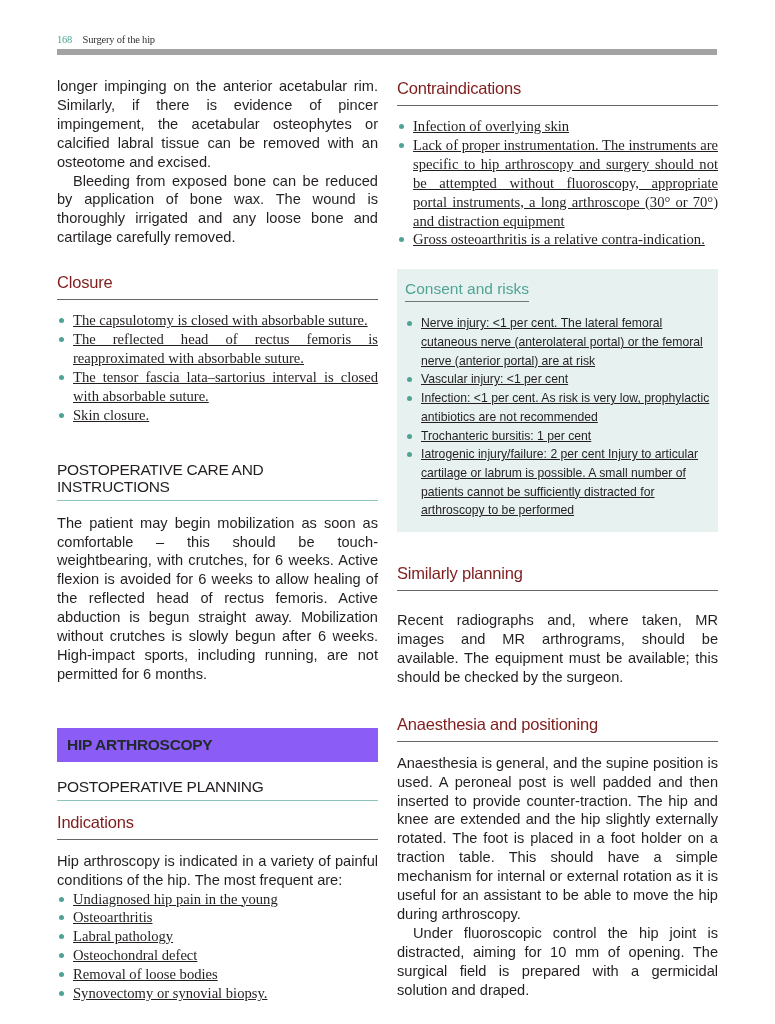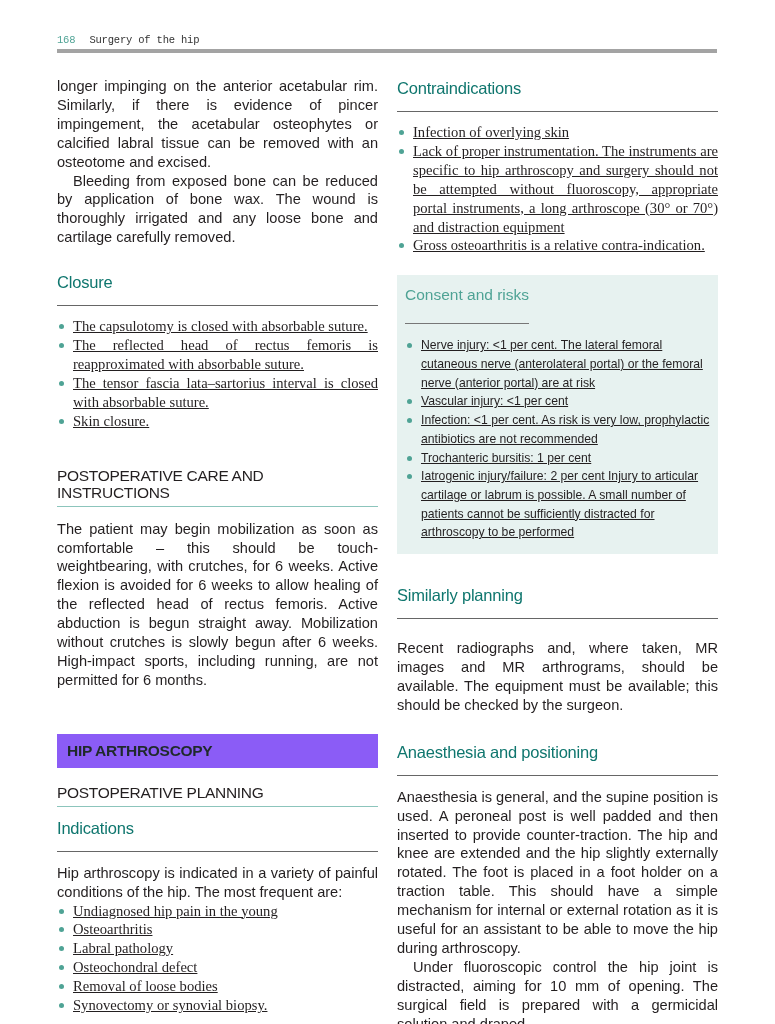--- a/index.html
+++ b/index.html
@@ -1,39 +1,39 @@
 <!DOCTYPE html>
 <html><head>
   <meta charset="utf-8">
   <style>
     html, body { margin: 0; padding: 0; background: #ffffff; }
     body { width: 775px; height: 1024px; position: relative; overflow: hidden; color: #231f20; }
 
-    .running-head { position: absolute; left: 57px; top: 34px; width: 660px; height: 15px; border-bottom: 4px solid #a3a3a3; font-family: Liberation Mono, monospace; font-size: 10.5px; letter-spacing: -0.2px; }
+    .running-head { position: absolute; left: 57px; top: 34px; width: 660px; height: 15px; border-bottom: 6px solid #a3a3a3; font-family: Liberation Serif, serif; font-size: 10.5px; letter-spacing: -0.2px; }
     .running-head .pno { color: #4fa395; margin-right: 8px; }
     .running-head .ptitle { color: #333; }
 
     .col { position: absolute; width: 321px; }
     .col-left { left: 57px; top: 77px; }
     .col-right { left: 397px; top: 77px; }
 
     p { margin: 0; font-family: Liberation Sans, sans-serif; font-size: 14.6px; line-height: 18.9px; text-align: justify; text-align-last: left; }
     p.indent { text-indent: 16px; }
 
-    h3.teal { margin: 0; font-family: "Liberation Sans", sans-serif; font-weight: normal; color: #0f766e; font-size: 16.5px; line-height: 22px; padding-bottom: 12px; border-bottom: 1.5px solid #666; letter-spacing: -0.2px; }
+    h3.teal { margin: 0; font-family: "Liberation Sans", sans-serif; font-weight: normal; color: #7f1d1d; font-size: 16.5px; line-height: 22px; padding-bottom: 6px; border-bottom: 1.5px solid #666; letter-spacing: -0.2px; }
     h2.caps { margin: 0; font-family: "Liberation Sans", sans-serif; font-weight: normal; color: #231f20; font-size: 15.5px; line-height: 17px; padding-bottom: 5px; border-bottom: 1.5px solid #8cc5bc; letter-spacing: -0.3px; }
 
     ul.bul { list-style: none; margin: 0; padding: 0; text-decoration: underline; }
     ul.bul li { position: relative; padding-left: 16px; font-family: "Liberation Serif", serif; font-size: 14.6px; line-height: 18.9px; text-align: justify; text-align-last: left; }
     ul.bul li .dot { position: absolute; left: 2px; top: 7px; width: 5px; height: 5px; border-radius: 50%; background: #4fa395; }
 
     .banner { background: #8b5cf6; padding: 8px 10px; font-family: "Liberation Sans", sans-serif; font-size: 15.5px; font-weight: bold; letter-spacing: -0.3px; color: #1f2a2a; }
 
     .box { background: #e7f2f0; padding: 10px 8px 12px 8px; }
-    .box h4 { margin: 0 0 12px 0; display: inline-block; font-family: "Liberation Sans", sans-serif; font-weight: normal; color: #4fa395; font-size: 15.5px; line-height: 20px; padding-bottom: 18px; border-bottom: 1.5px solid #777; }
+    .box h4 { margin: 0 0 12px 0; display: inline-block; font-family: "Liberation Sans", sans-serif; font-weight: normal; color: #4fa395; font-size: 15.5px; line-height: 20px; padding-bottom: 2px; border-bottom: 1.5px solid #777; }
     .box ul.bul li { font-family: "Liberation Sans", sans-serif; font-size: 12.2px; line-height: 18.7px; text-align: left; }
     .box ul.bul li .dot { top: 7px; }
   </style>
 </head>
 <body>
 
 <div class="running-head">
   <span class="pno">168</span>
   <span class="ptitle">Surgery of the hip</span>
 </div>

